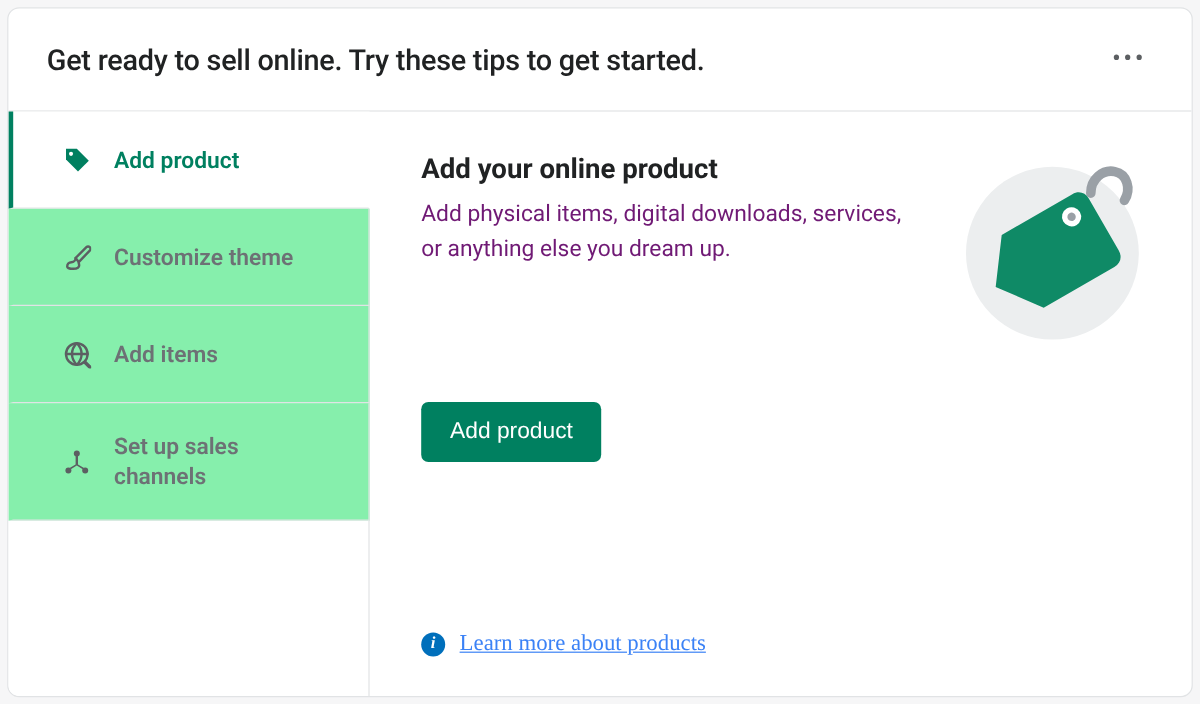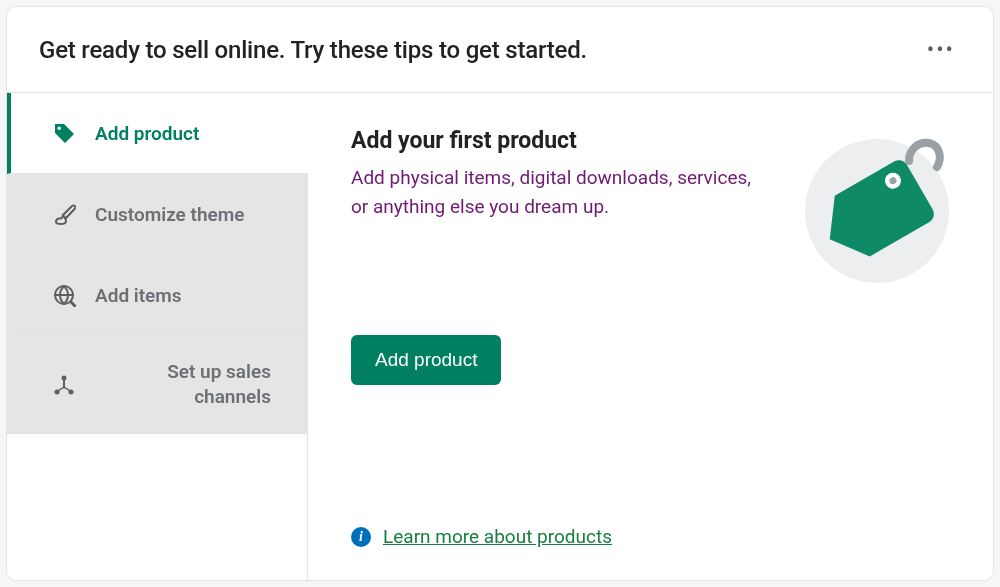--- a/index.html
+++ b/index.html
@@ -49,34 +49,34 @@
     width: 302px;
     display: flex;
     flex-direction: column;
     border-right: 1px solid transparent;
   }
   .side-item {
     display: flex;
     align-items: center;
     gap: 18px;
     padding: 28px 24px 28px 40px;
-    background: #e5e5e5;
+    background: #86efac;
     border-bottom: 1px solid #e1e3e5;
     border-right: 1px solid #e1e3e5;
     border-left: 4px solid transparent;
     cursor: pointer;
   }
   .side-item .icon { flex: 0 0 26px; display: flex; align-items: center; justify-content: center; }
   .side-item .label {
     font-size: 19px;
     font-weight: 600;
     color: #6d7175;
   }
   .side-item.tall { padding: 24px 36px 24px 40px; }
-  .side-item.tall .label { line-height: 1.3; text-align: right; }
+  .side-item.tall .label { line-height: 1.3; }
   .side-item.active {
     background: #ffffff;
     border-left: 4px solid #008060;
     border-right: 1px solid transparent;
   }
   .side-item.active .label { color: #008060; }
   .side-spacer {
     flex: 1;
     background: #ffffff;
     border-right: 1px solid #e1e3e5;
@@ -140,24 +140,25 @@
     color: #ffffff;
     font-size: 14px;
     font-weight: 700;
     display: flex;
     align-items: center;
     justify-content: center;
     font-family: Georgia, serif;
     font-style: italic;
   }
   .learn-link {
-    color: #15803d;
+    color: #3b82f6;
     text-decoration: underline;
     font-size: 19px;
     cursor: pointer;
+    font-family: Liberation Serif, serif;
   }
 </style>
 </head>
 <body>
 
 <div class="card">
 
   <div class="header">
     <div class="header-title">Get ready to sell online. Try these tips to get started.</div>
     <div class="dots">•••</div>
@@ -210,21 +211,21 @@
         </span>
         <span class="label">Set up sales channels</span>
       </div>
 
       <div class="side-spacer"></div>
     </div>
 
     <div class="main">
       <div class="main-top">
         <div class="main-copy">
-          <h2 class="main-title">Add your first product</h2>
+          <h2 class="main-title">Add your online product</h2>
           <p class="main-desc">Add physical items, digital downloads, services, or anything else you dream up.</p>
         </div>
         <div class="illus">
           <svg width="160" height="160" viewBox="0 0 160 160">
             <circle cx="80" cy="84" r="72" fill="#eceeef"></circle>
             <path d="M112 34 C112 22 122 14 132 16 C142 18 146 30 140 40" fill="none" stroke="#9aa0a6" stroke-width="8" stroke-linecap="round"></path>
             <g transform="rotate(-30 80 86)">
               <path d="M52 50 L120 50 C126 50 130 54 130 60 L130 110 C130 116 126 120 120 120 L52 120 L26 85 Z" fill="#0f8a66"></path>
               <circle cx="110" cy="66" r="8" fill="#ffffff"></circle>
               <circle cx="110" cy="66" r="3.5" fill="#9aa0a6"></circle>

